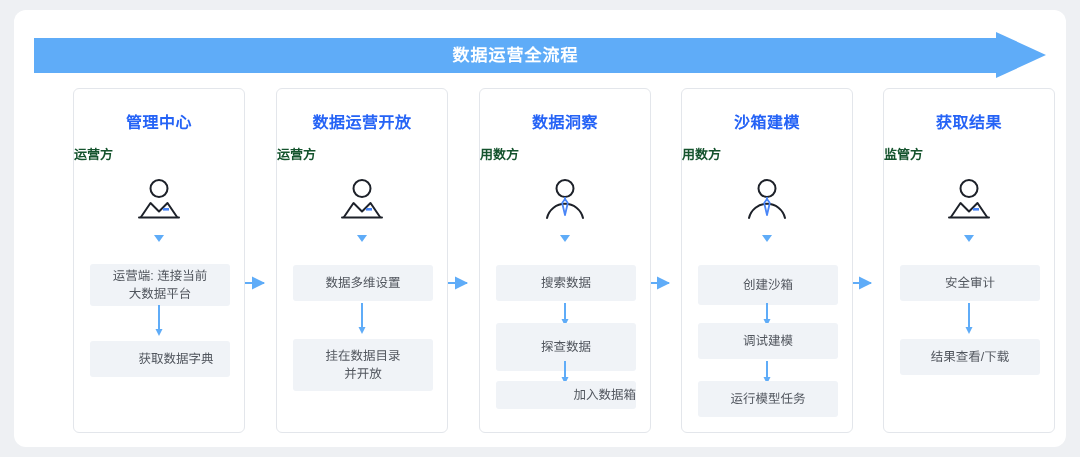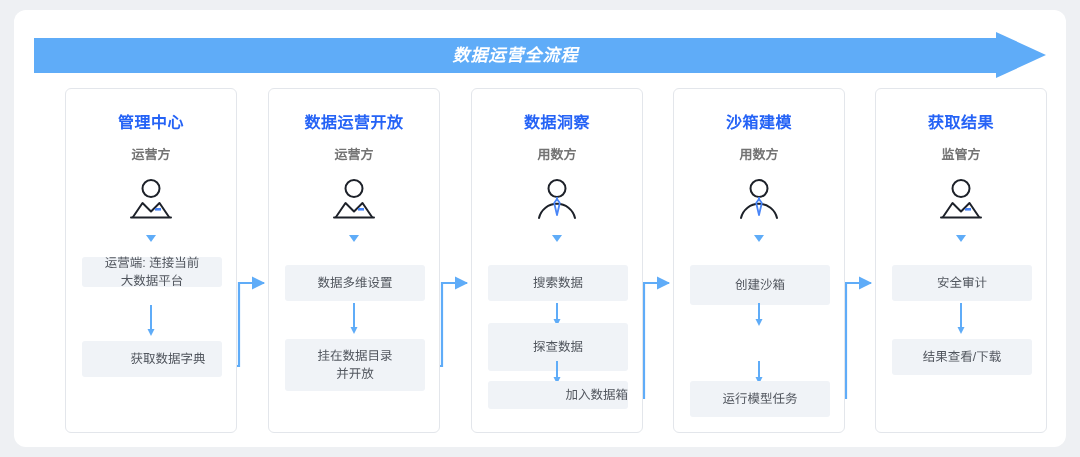--- a/index.html
+++ b/index.html
@@ -24,21 +24,20 @@
     border-radius: 12px;
   }
 
   
   .banner {
     position: absolute;
     left: 20px;
     top: 22px;
     width: 1012px;
     height: 46px;
-    font-style: italic;
   }
   .banner-bar {
     position: absolute;
     left: 0;
     top: 6px;
     width: 963px;
     height: 35px;
     background: #5facf8;
   }
   .banner-head {
@@ -75,20 +74,21 @@
   }
   .col {
     position: absolute;
     top: 0;
     width: 172px;
     height: 345px;
     background: #ffffff;
     border: 1px solid #e3e6eb;
     border-radius: 6px;
     box-sizing: border-box;
+    margin-left: 8px;
   }
   .col-0 { left: 31px; }
   .col-1 { left: 234px; }
   .col-2 { left: 437px; }
   .col-3 { left: 639px; }
   .col-4 { left: 841px; }
 
   .col-title {
     position: absolute;
     top: 20px;
@@ -98,22 +98,21 @@
     color: #2563f6;
     font-size: 16px;
     font-weight: bold;
     letter-spacing: 0.5px;
   }
   .col-role {
     position: absolute;
     top: 55px;
     left: 0;
     width: 100%;
-    text-align: center;
-    color: #737373;
+    color: #14532d;
     font-size: 13px;
     font-weight: bold;
   }
 
   .col-icon {
     position: absolute;
     top: 88px;
     left: 50%;
     margin-left: -23px;
     width: 46px;
@@ -202,21 +201,21 @@
           <line x1="3" y1="40.5" x2="43" y2="40.5" stroke="#1d2129" stroke-width="2" stroke-linecap="round"></line>
           <rect x="27" y="31" width="6" height="2.6" fill="#4a86f7"></rect>
         </svg>
       </div>
       <div class="col-caret">
         <svg viewBox="0 0 10 8" width="10" height="8">
             <path d="M0,0 L10,0 L5,7 z" fill="#5facf8"></path>
           </svg>
       </div>
 
-      <div class="step" style="top:168px;height:30px;">
+      <div class="step" style="top:175px;height:42px;">
         <span>
           <span>运营端: 连接当前</span>
           <span>大数据平台</span>
         </span>
       </div>
       <div class="v-arrow" style="top:216px;height:32px;">
         <svg viewBox="0 0 10 32" width="10" height="32">
           <line x1="5" y1="0" x2="5" y2="25" stroke="#5facf8" stroke-width="2"></line>
           <path d="M1.5,24 L8.5,24 L5,31 z" fill="#5facf8"></path>
         </svg>
@@ -319,20 +318,23 @@
 
       <div class="step" style="top:176px;height:40px;">
         <span>创建沙箱</span>
       </div>
       <div class="v-arrow" style="top:214px;height:24px;">
         <svg viewBox="0 0 10 24" width="10" height="24">
           <line x1="5" y1="0" x2="5" y2="17" stroke="#5facf8" stroke-width="2"></line>
           <path d="M1.5,16 L8.5,16 L5,23 z" fill="#5facf8"></path>
         </svg>
       </div>
+      <div class="step" style="top:234px;height:36px;">
+        <span>调试建模</span>
+      </div>
       <div class="v-arrow" style="top:272px;height:24px;">
         <svg viewBox="0 0 10 24" width="10" height="24">
           <line x1="5" y1="0" x2="5" y2="17" stroke="#5facf8" stroke-width="2"></line>
           <path d="M1.5,16 L8.5,16 L5,23 z" fill="#5facf8"></path>
         </svg>
       </div>
       <div class="step" style="top:292px;height:36px;">
         <span>运行模型任务</span>
       </div>
     </div>

